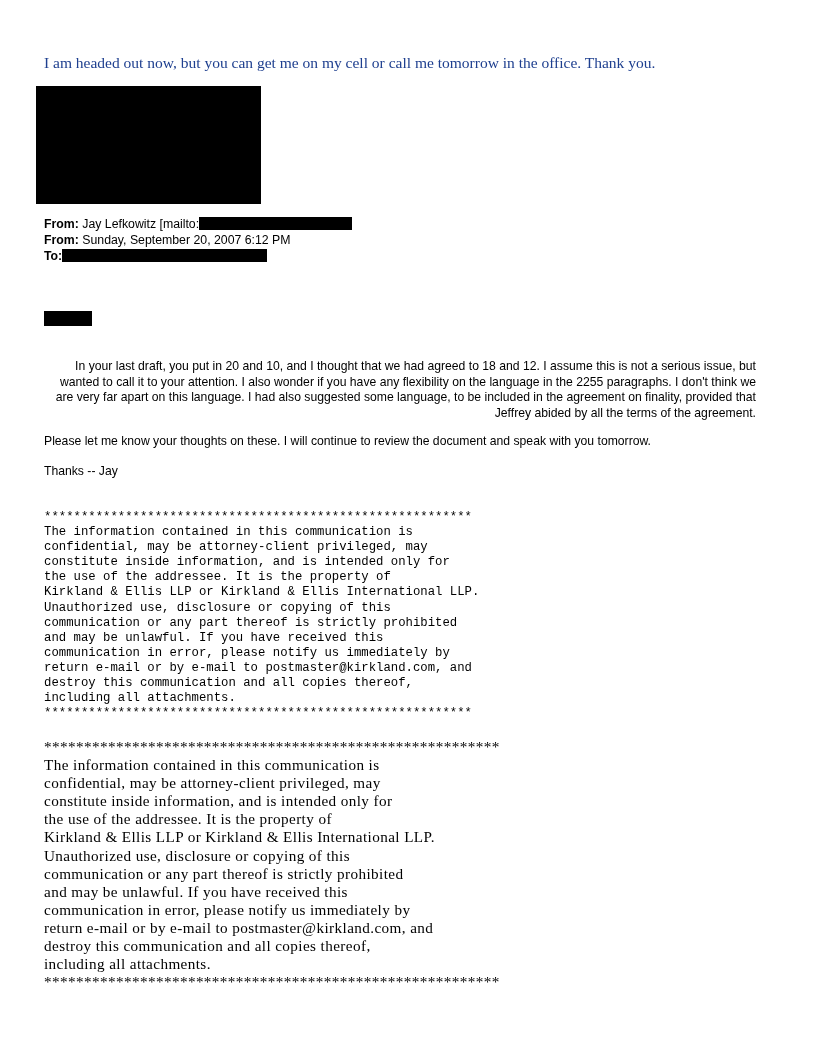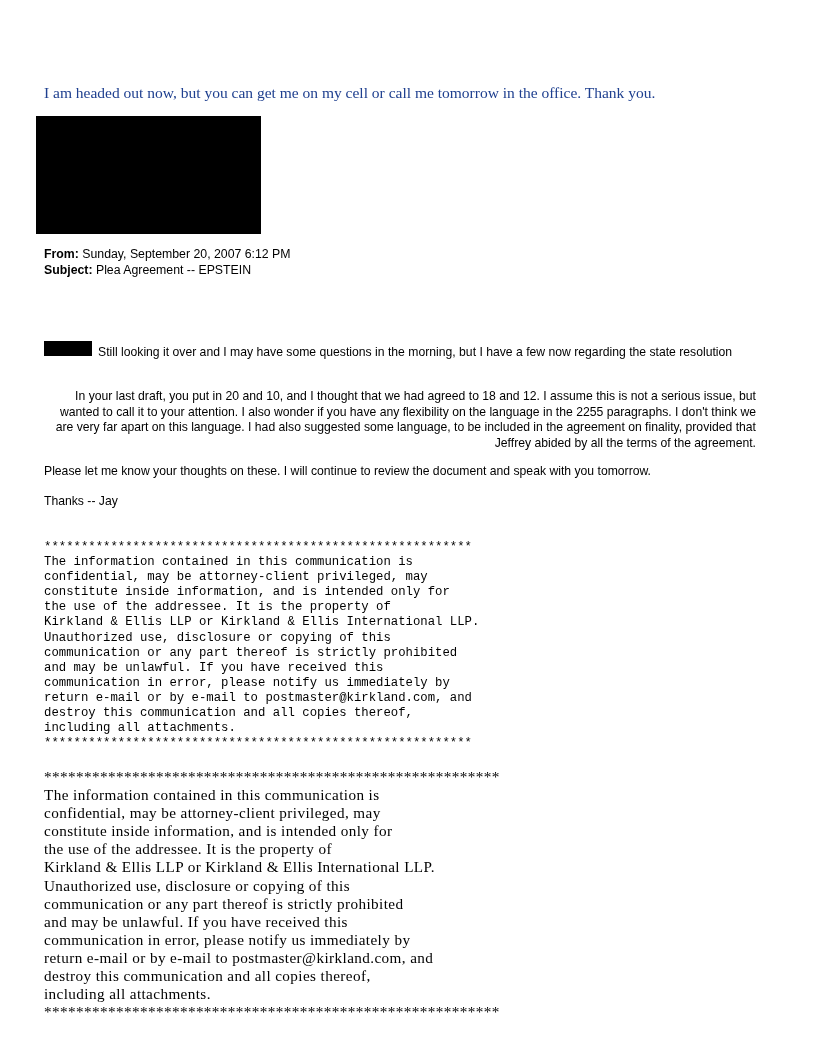--- a/index.html
+++ b/index.html
@@ -13,21 +13,20 @@
     position: relative;
     font-family: "Liberation Sans", sans-serif;
     color: #000000;
     overflow: hidden;
   }
   .page {
     position: absolute;
     left: 0; top: 0;
     width: 816px;
     height: 984px;
-    margin-top: 30px;
   }
   .intro-line {
     position: absolute;
     left: 44px;
     top: 54px;
     font-family: "Liberation Serif", serif;
     font-size: 15.5px;
     color: #1e3f8f;
     white-space: nowrap;
   }
@@ -117,30 +116,33 @@
 
 <div class="page">
 
   <div class="intro-line">I am headed out now, but you can get me on my cell or call me tomorrow in the office.  Thank you.</div>
 
   <div class="redaction big-redaction"></div>
 
   <div class="headers">
     <div class="hdr-row">
       <span class="hdr-label">From:</span>
+      <span class="hdr-value">Jay Lefkowitz [mailto:</span><span class="red-inline" style="width:153px;"></span>
+    </div>
+    <div class="hdr-row">
+      <span class="hdr-label">From:</span>
       <span class="hdr-value">Sunday, September 20, 2007 6:12 PM</span>
     </div>
     <div class="hdr-row">
-      <span class="hdr-label">Subject:</span>
-      <span class="hdr-value">Plea Agreement -- EPSTEIN</span>
+      <span class="hdr-label">To:</span><span class="red-inline" style="width:205px;"></span>
     </div>
   </div>
 
   <div class="body-block p1">
-    <span class="redaction lead-red"></span><span>Still looking it over and I may have some questions in the morning, but I have a few now regarding the state resolution</span>
+    <span class="redaction lead-red"></span>
   </div>
 
   <div class="body-block p2">In your last draft, you put in 20 and 10, and I thought that we had agreed to 18 and 12.  I assume this is not a serious issue, but wanted to call it to your attention.  I also wonder if you have any flexibility on the language in the 2255 paragraphs.  I don't think we are very far apart on this language.  I had also suggested some language, to be included in the agreement on finality, provided that Jeffrey abided by all the terms of the agreement.</div>
 
   <div class="body-block p3">Please let me know your thoughts on these.  I will continue to review the document and speak with you tomorrow.</div>
 
   <div class="body-block p4">Thanks -- Jay</div>
 
   <div class="mono-block">**********************************************************
 The information contained in this communication is

